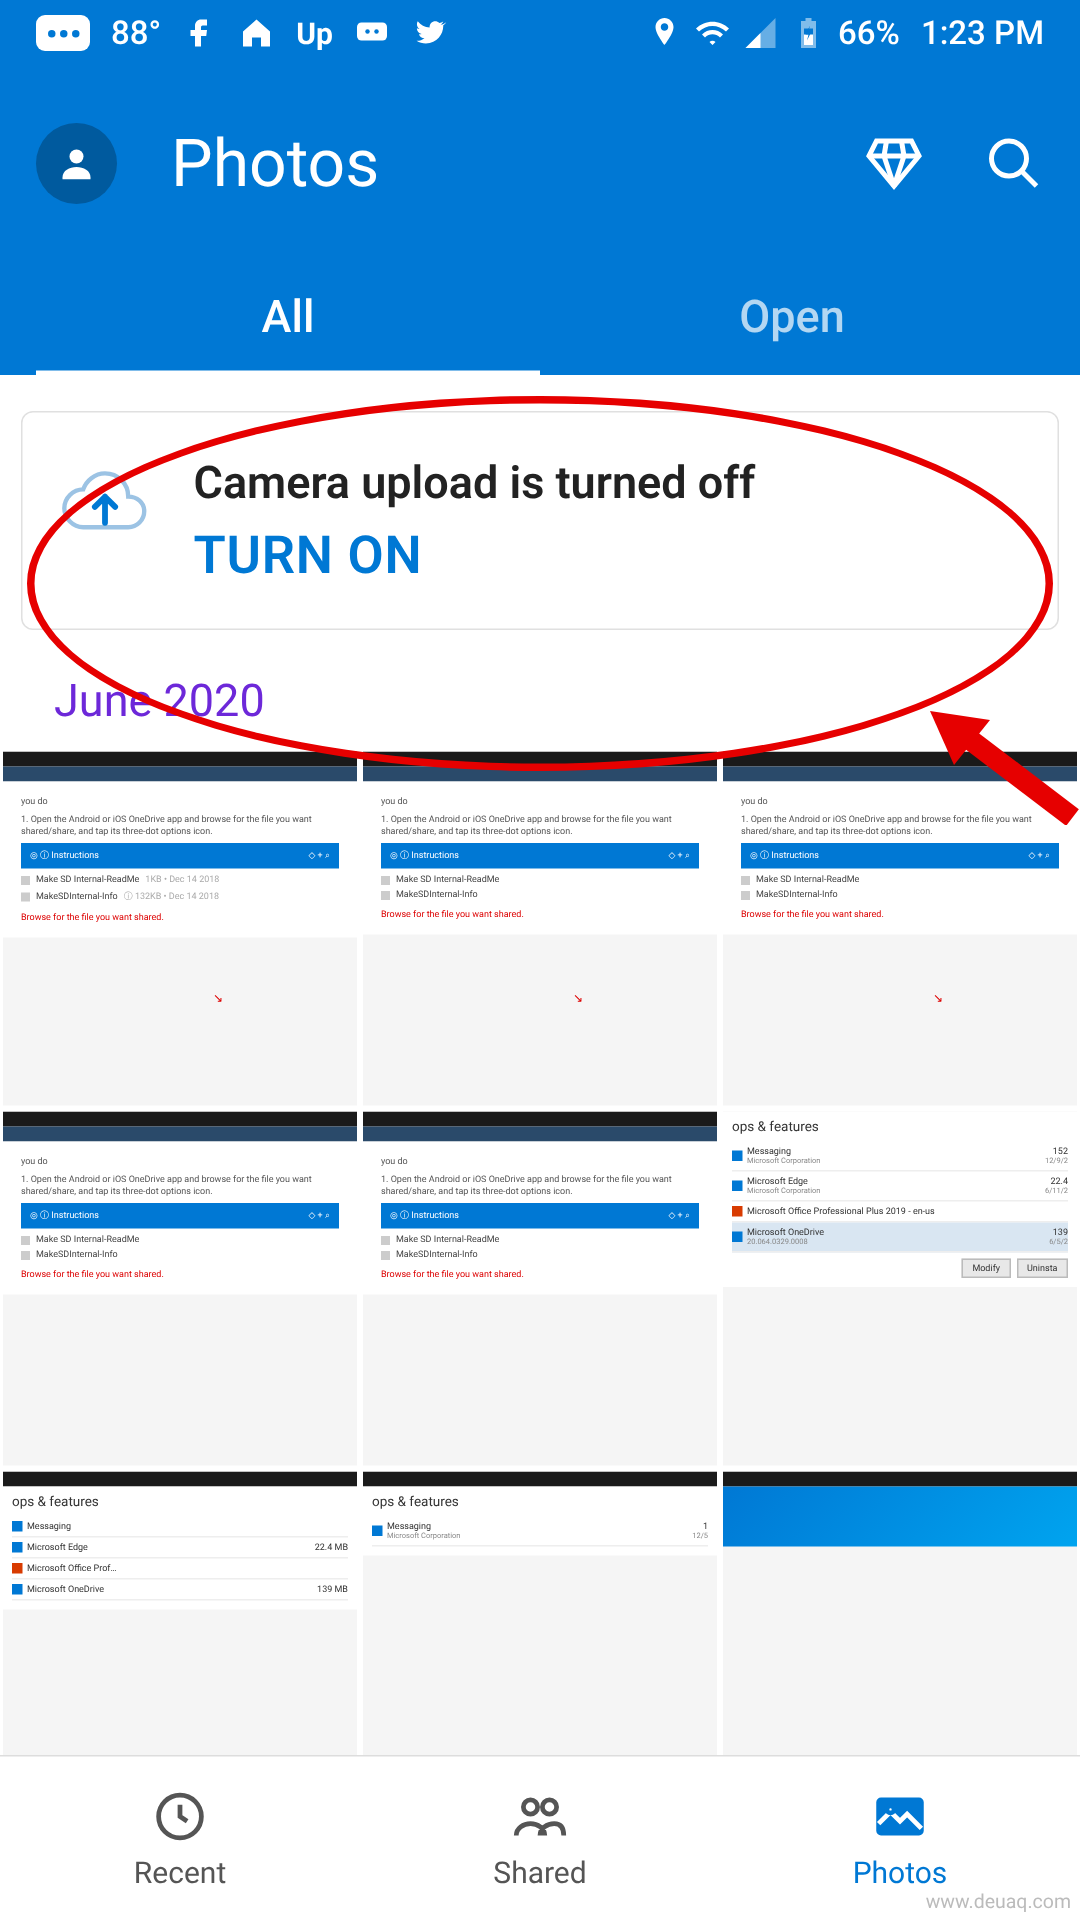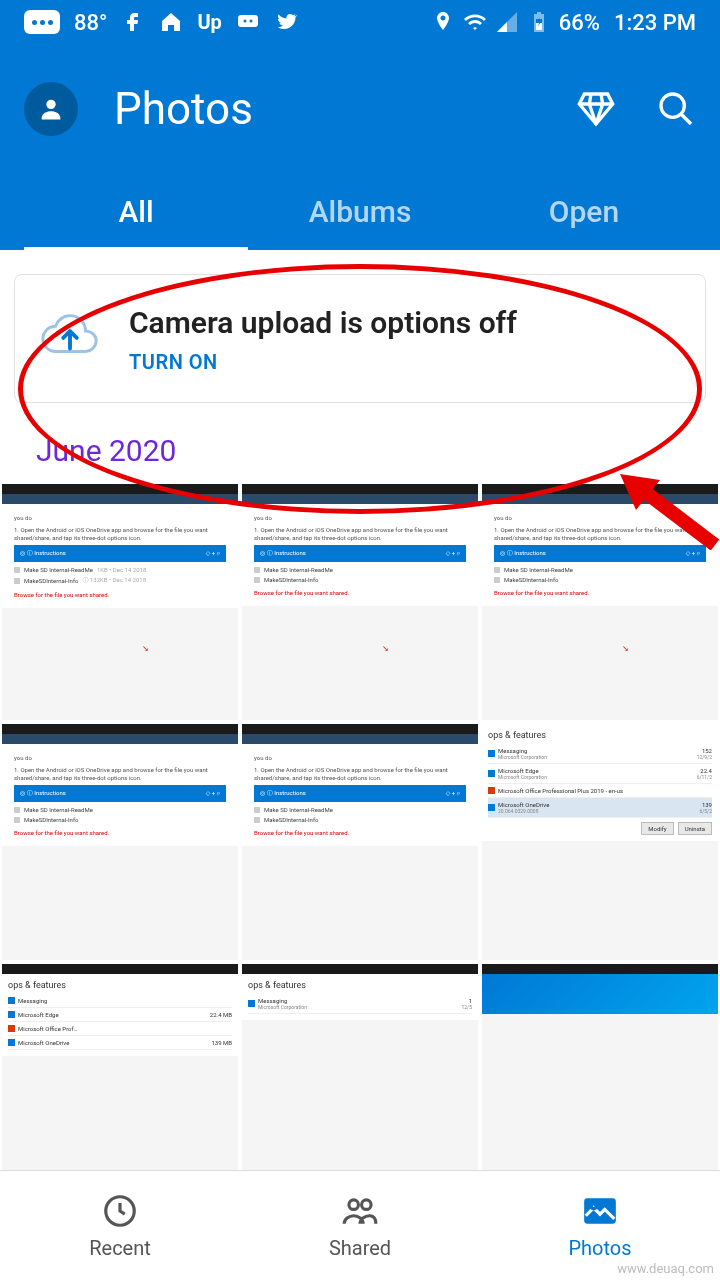--- a/index.html
+++ b/index.html
@@ -84,21 +84,21 @@
     border: 1px solid #e0e0e0;
     border-radius: 8px;
     padding: 30px 24px 28px 24px;
     display: flex;
     gap: 28px;
     position: relative;
   }
   .cloud-icon { width: 62px; height: 52px; flex-shrink: 0; margin-top: 4px; }
   .banner-text h3 { font-size: 30px; font-weight: 600; color: #222; margin-bottom: 10px; }
   .banner-text p { font-size: 26px; color: #666; line-height: 1.35; margin-bottom: 22px; }
-  .banner-btn { font-size: 20px; font-weight: 600; color: #0078d4; letter-spacing: 0.5px; }
+  .banner-btn { font-size: 35px; font-weight: 600; color: #0078d4; letter-spacing: 0.5px; }
 
   
   .red-ellipse {
     position: absolute;
     left: 18px; top: 264px;
     width: 684px; height: 250px;
     border: 5px solid #e60000;
     border-radius: 50%;
     pointer-events: none;
     z-index: 5;
@@ -242,32 +242,31 @@
           <path d="M2 9h20M9 3l-1 6 4 12M15 3l1 6-4 12"></path>
         </svg>
       <svg class="header-icon" viewBox="0 0 24 24">
           <circle cx="10" cy="10" r="7"></circle>
           <path d="M21 21l-6-6"></path>
         </svg>
     </div>
   </div>
   <div class="tabs">
     <div class="tab active">All</div>
-    <div class="tab">Albums</div>
     <div class="tab">Open</div>
   </div>
 </div>
 
 <div class="banner">
   <svg class="cloud-icon" viewBox="0 0 64 52">
     <path d="M48 22c0-9-7-16-16-16-7 0-13 5-15 11-7 0-13 6-13 13s6 13 13 13h31c6 0 11-5 11-11s-5-10-11-10z" fill="none" stroke="#9cc3e4" stroke-width="3"></path>
     <path d="M32 40V22m0 0l-7 7m7-7l7 7" stroke="#0078d4" stroke-width="4" fill="none" stroke-linecap="round" stroke-linejoin="round"></path>
   </svg>
   <div class="banner-text">
-    <h3>Camera upload is options off</h3>
+    <h3>Camera upload is turned off</h3>
     <div class="banner-btn">TURN ON</div>
   </div>
 </div>
 
 <div class="red-ellipse"></div>
 <svg class="red-arrow" viewBox="0 0 110 80">
   <path d="M105 75 L30 18" stroke="#e60000" stroke-width="14" stroke-linecap="butt"></path>
   <path d="M10 4 L50 10 L26 40 Z" fill="#e60000"></path>
 </svg>
 

